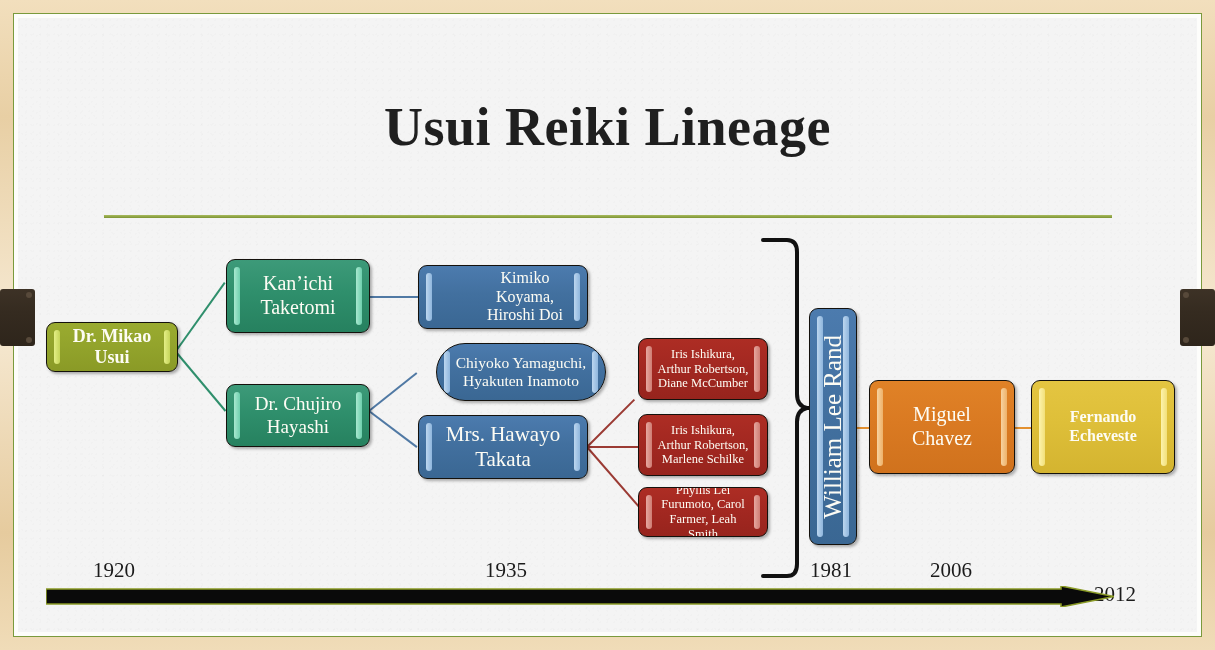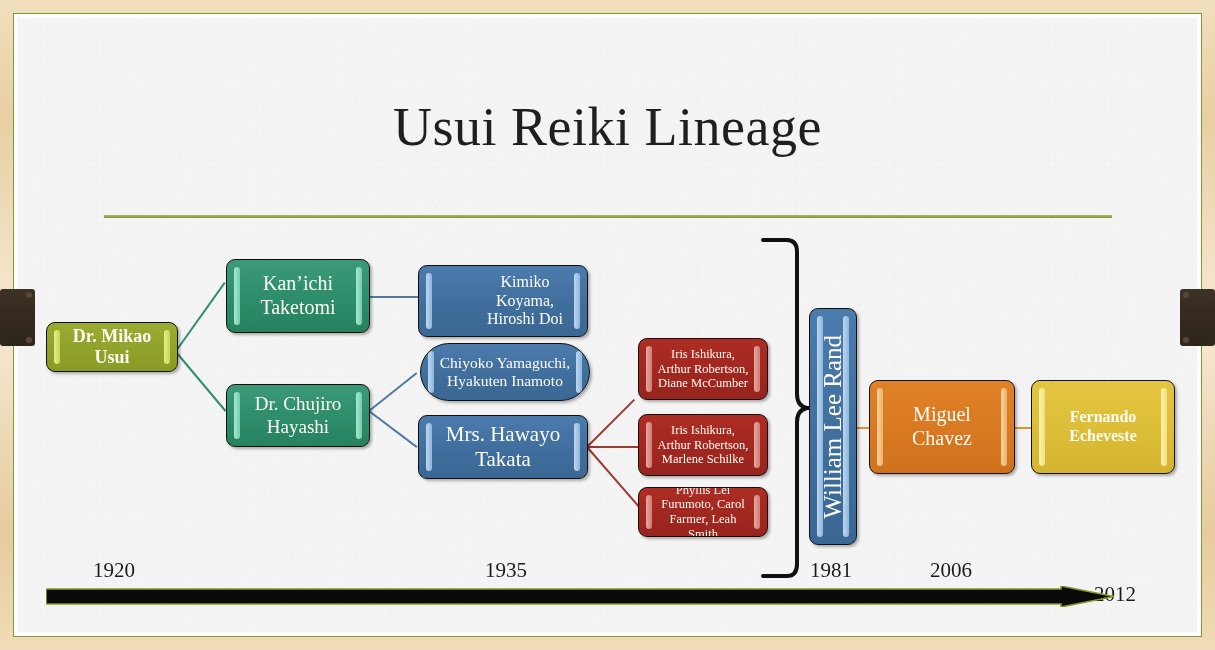--- a/index.html
+++ b/index.html
@@ -61,21 +61,21 @@
   .ribbon.left::after   { right:3px; bottom:3px; }
   .ribbon.right::before { left:3px; top:3px; }
   .ribbon.right::after  { left:3px; bottom:3px; }
 
   
   #title {
     position: absolute;
     left: 0; right: 0; top: 96px;
     text-align: center;
     font-size: 54px;
-    font-weight: 400;
+    font-weight: 700;
     color: #1f1f1f;
     letter-spacing: .5px;
     font-family: "Liberation Serif","DejaVu Serif",serif;
   }
   #title-rule {
     position: absolute;
     left: 104px; top: 215px;
     width: 1008px; height: 3px;
     background: linear-gradient(180deg,#a9bb5e,#7d9433);
   }
@@ -221,25 +221,25 @@
   </div>
 
   <div class="node n-green" style="left:226px; top:259px; width:144px; height:74px; font-size:20px;">
     <span class="txt">Kan’ichi<br>Taketomi</span>
   </div>
 
   <div class="node n-green" style="left:226px; top:384px; width:144px; height:63px; font-size:19px;">
     <span class="txt">Dr. Chujiro<br>Hayashi</span>
   </div>
 
-  <div class="node n-blue" style="left:418px; top:265px; width:170px; height:72px; font-size:16px;padding-left:44px;">
+  <div class="node n-blue" style="left:418px; top:265px; width:170px; height:64px; font-size:16px;padding-left:44px;">
     <span class="txt">Kimiko Koyama,<br>Hiroshi Doi</span>
   </div>
 
-  <div class="node n-blue" style="left:420px; top:343px; width:170px; height:58px; font-size:15.5px;border-radius:29px;">
+  <div class="node n-blue" style="left:436px; top:343px; width:170px; height:58px; font-size:15.5px;border-radius:29px;">
     <span class="txt">Chiyoko Yamaguchi,<br>Hyakuten Inamoto</span>
   </div>
 
   <div class="node n-blue" style="left:418px; top:415px; width:170px; height:64px; font-size:21px;">
     <span class="txt">Mrs. Hawayo<br>Takata</span>
   </div>
 
   <div class="node n-red" style="left:638px; top:338px; width:130px; height:62px; font-size:12.5px;">
     <span class="txt">Iris Ishikura,<br>Arthur Robertson,<br>Diane McCumber</span>
   </div>

